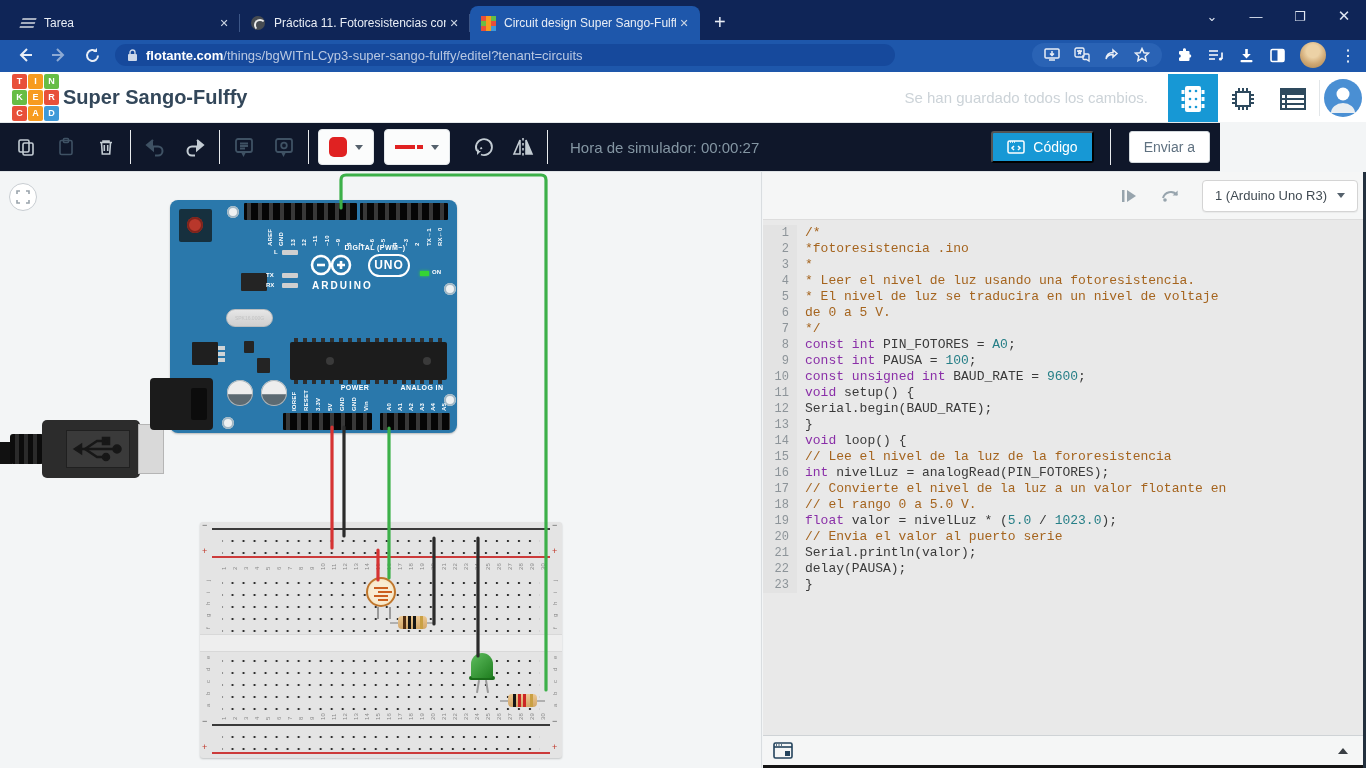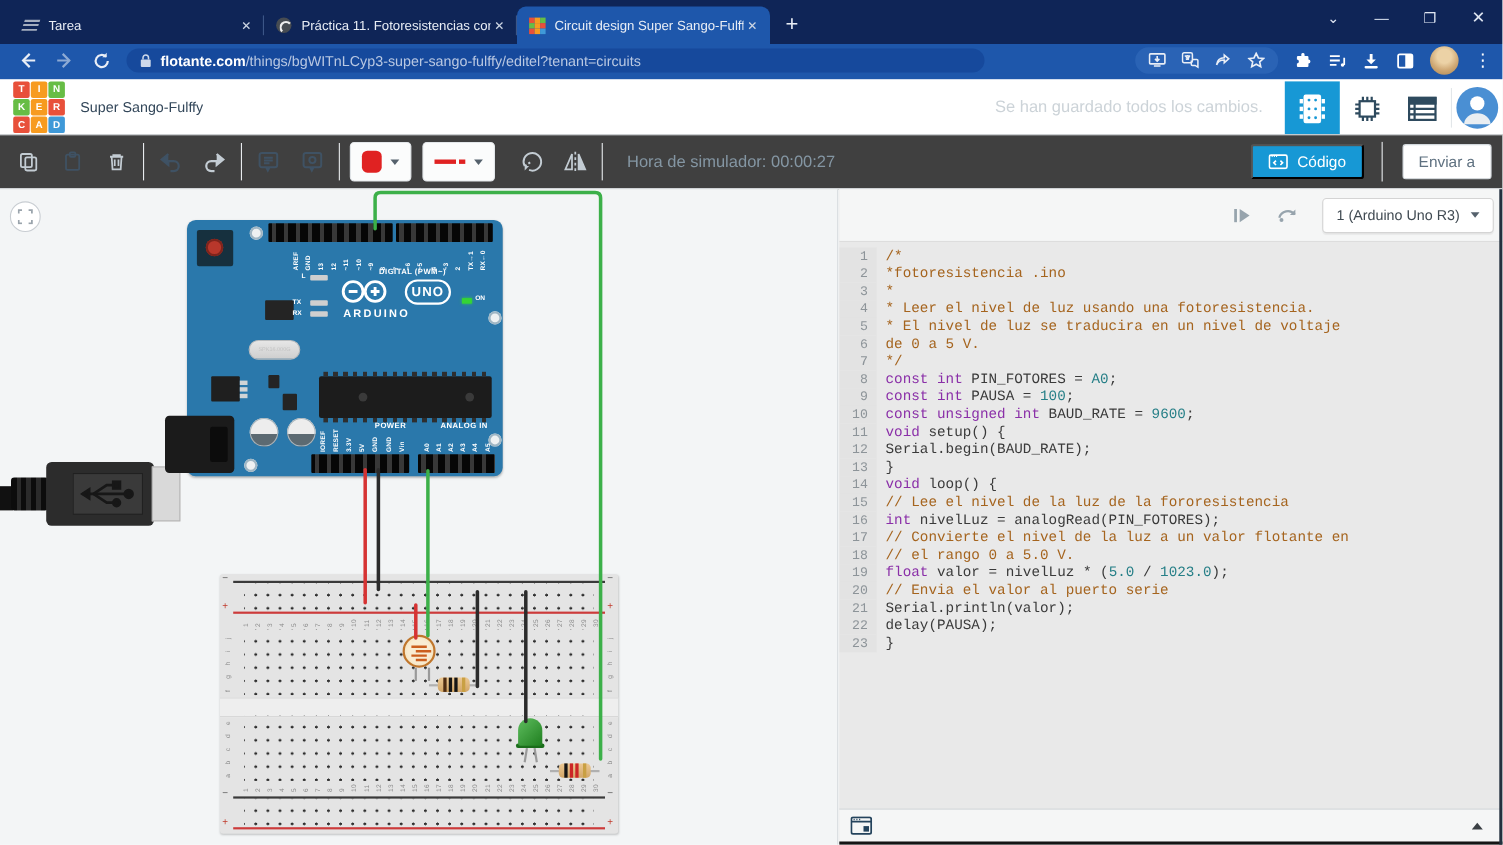--- a/index.html
+++ b/index.html
@@ -33,30 +33,30 @@
   .urlpill .lock { margin:0 8px 0 12px; display:flex; }
   .url b { font-weight:bold; color:#ffffff; }
   .url span { color:#b9c8e2; }
   .nav-right { position:absolute; right:10px; top:0; height:30px; display:flex; align-items:center; gap:14px; }
   .icpill { display:flex; align-items:center; gap:14px; background:#2a63b5; border-radius:14px; padding:4px 12px; }
 
   
   .tc-header { position:absolute; left:0; top:70px; width:1366px; height:52px; background:#ffffff; border-top:2px solid #1e57ab; display:flex; align-items:center; }
   .tc-logo { display:grid; grid-template-columns:repeat(3,15px); grid-template-rows:repeat(3,15px); gap:1px; margin-left:12px; }
   .tc-logo i { display:flex; align-items:center; justify-content:center; color:#fff; font-size:9px; font-weight:bold; font-style:normal; border-radius:2px; }
-  .tc-title { margin-left:14px; font-size:13px; color:#33475a; }
+  .tc-title { margin-left:4px; font-size:20px; color:#33475a;font-weight:bold; }
   .tc-saved { position:absolute; right:218px; font-size:15px; color:#ccd3d8; }
   .viewbtns { position:absolute; right:48px; top:2px; height:50px; display:flex; align-items:center; }
   .viewbtn { width:50px; height:50px; display:flex; align-items:center; justify-content:center; }
   .viewbtn.active { background:#1798d5; }
   .hdr-avatar { position:absolute; right:4px; top:7px; width:38px; height:38px; border-radius:50%; background:#4a8fd3; display:flex; align-items:center; justify-content:center; }
   .hdr-sep { position:absolute; right:46px; top:8px; width:1px; height:36px; background:#e2e6e9; }
 
   
-  .tc-toolbar { position:absolute; left:0; top:122px; width:1366px; height:50px; background:#404040; border-top:1px solid #e4e8ea; border-bottom:1px solid #dfe3e6; display:flex; align-items:center; }
+  .tc-toolbar { position:absolute; left:0; top:122px; width:1220px; height:50px; background:#0f172a; border-top:1px solid #e4e8ea; border-bottom:1px solid #dfe3e6; display:flex; align-items:center; }
   .tbi { display:flex; align-items:center; justify-content:center; width:40px; height:36px; color:#3f5264; }
   .tbi.dis { color:#c3ccd3; }
   .tb-sep { width:1px; height:34px; background:#e8ebee; margin:0 4px; }
   .drop { display:flex; align-items:center; gap:8px; border:1px solid #e3e7ea; border-radius:4px; height:36px; padding:0 10px; margin:0 5px; background:#fbfcfc; }
   .caret { width:0; height:0; border-left:4px solid transparent; border-right:4px solid transparent; border-top:5px solid #55616c; }
   .sim-time { margin-left:18px; font-size:15px; color:#8496a3; }
   .tb-right { position:absolute; right:10px; display:flex; align-items:center; gap:8px; }
   .btn { height:32px; border-radius:3px; display:flex; align-items:center; gap:8px; padding:0 14px; font-size:14px; }
   .btn-code { background:#1798d5; color:#fff; }
   .btn-stop { background:#2bad4d; color:#fff; }

